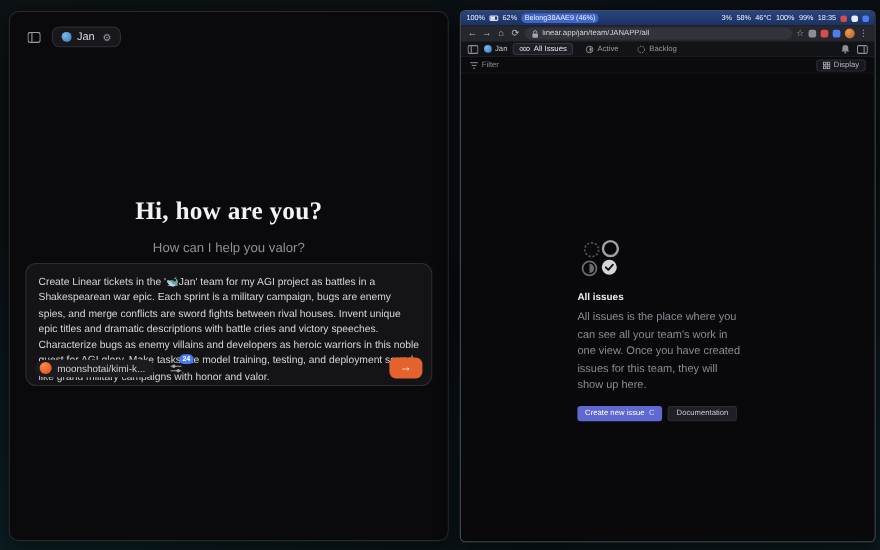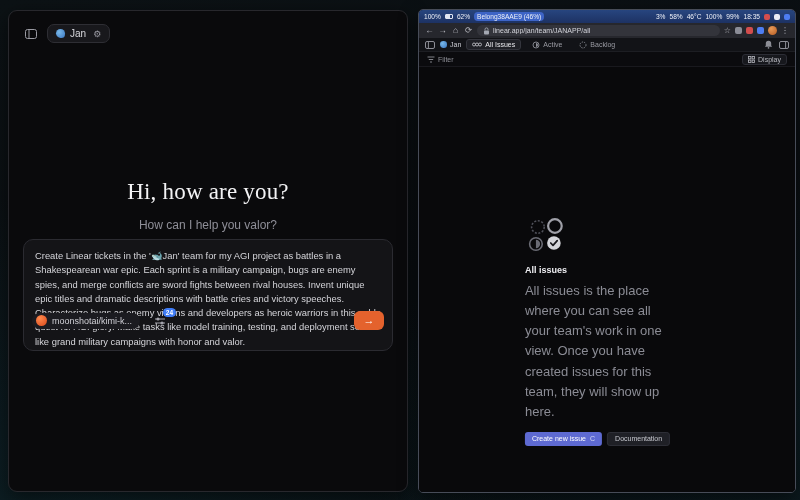--- a/index.html
+++ b/index.html
@@ -23,31 +23,31 @@
   .icon-btn { background:none; border:none; cursor:pointer; display:flex; align-items:center; padding:2px; }
   .team-pill {
     display:inline-flex; align-items:center; gap:5px; padding:3px 8px;
     background:#18181c; border:1px solid #2e2e34; border-radius:7px;
     font-size:10px; color:#d9d9de; cursor:pointer;
   }
   .whale-dot { width:9px; height:9px; border-radius:50% 50% 45% 55%; background:radial-gradient(circle at 35% 35%, #79b8e8, #3a77c2); display:inline-block; }
   .gear-glyph { font-size:9px; color:#9d9da6; margin-left:2px; }
   .jan-center { position:absolute; top:168px; left:0; right:0; text-align:center; }
   .jan-center h1 {
-    font-family:"Liberation Serif", serif; font-size:23px; font-weight:400;
+    font-family:"Liberation Serif", serif; font-size:23px; font-weight:700;
     color:#f3f3f5; letter-spacing:.2px;
   }
   .jan-center p { margin-top:13px; font-size:12px; color:#8f8f98; }
   .prompt-card {
     position:absolute; left:14px; right:14px; top:228px; height:112px;
     background:#141417; border:1px solid #2b2b31; border-radius:10px;
     padding:9px 11px 30px 11px; cursor:text;
   }
   .prompt-text { font-size:9.4px; line-height:1.52; color:#d5d5da; }
-  .prompt-toolbar { position:absolute; bottom:20px; left:8px; right:8px; display:flex; align-items:center; gap:12px; }
+  .prompt-toolbar { position:absolute; bottom:6px; left:8px; right:8px; display:flex; align-items:center; gap:12px; }
   .model-pill {
     display:flex; align-items:center; gap:5px; font-size:9px; color:#cfcfd5;
     background:#1b1b20; border-radius:10px; padding:2.5px 8px 2.5px 4px; cursor:pointer;
   }
   .model-dot { width:11px; height:11px; border-radius:50%; background:radial-gradient(circle at 35% 30%, #ff8a4d, #d8481c); display:inline-block; }
   .tools-btn { position:relative; display:flex; align-items:center; cursor:pointer; padding:2px; }
   .tools-badge {
     position:absolute; top:-6px; right:-8px; background:#3f7cf6; color:#fff;
     font-size:6.5px; line-height:9px; padding:0 3px; border-radius:5px; font-weight:700;
   }
@@ -106,21 +106,21 @@
   .filter-btn { display:flex; align-items:center; gap:3px; cursor:pointer; }
   .display-btn {
     margin-left:auto; display:flex; align-items:center; gap:3px;
     background:#17181d; border:1px solid #2c2d35; border-radius:3px;
     padding:1px 5px; color:#b9bac1; cursor:pointer;
   }
 
   .linear-main { flex:1; background:#09090b; position:relative; }
   .empty { position:absolute; left:50%; top:150px; transform:translateX(-54%); width:152px; }
   .empty h2 { font-size:9px; font-weight:700; color:#ededf1; margin:12px 0 6px; }
-  .empty p { font-size:13px; line-height:1.55; color:#8b8c95; }
+  .empty p { font-size:10px; line-height:1.55; color:#8b8c95; }
   .empty-buttons { display:flex; gap:5px; margin-top:10px; }
   .btn-primary {
     background:#5e6ad2; color:#fff; font-size:7px; padding:2.5px 7px;
     border-radius:3px; border:none; display:flex; align-items:center; gap:4px; cursor:pointer;
   }
   .btn-primary .shortcut { opacity:.72; }
   .btn-secondary {
     background:#1f2026; border:1px solid #2d2e36; color:#c7c8cf;
     font-size:7px; padding:2.5px 7px; border-radius:3px; cursor:pointer;
   }

